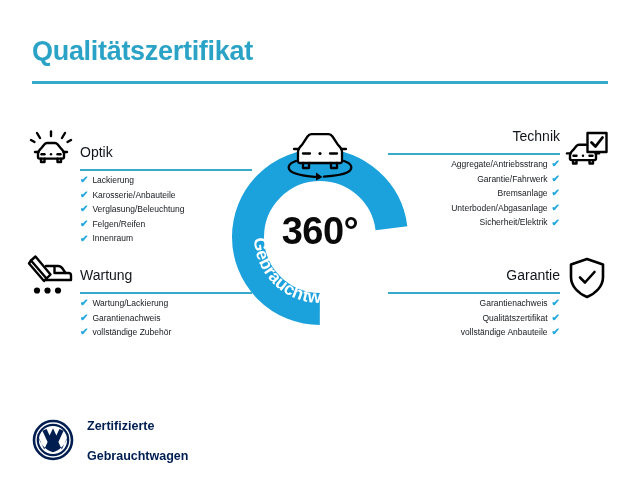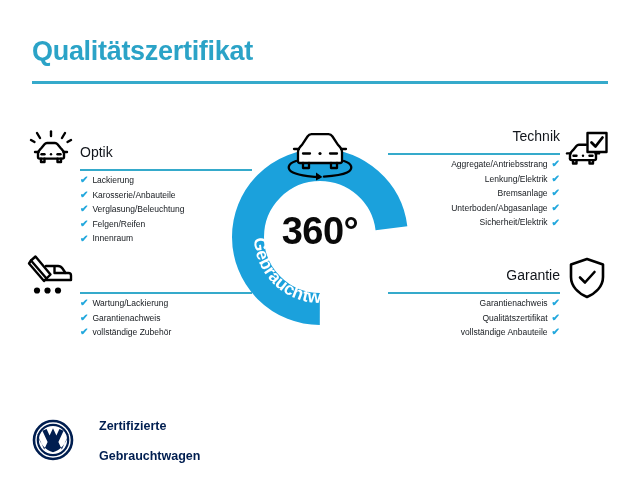--- a/index.html
+++ b/index.html
@@ -140,21 +140,21 @@
     height: 56px;
   }
 
   
   .footer {
     position: absolute;
     left: 32px;
     top: 404px;
     display: flex;
     align-items: center;
-    gap: 25px;
+    gap: 13px;
   }
   .vw-text {
     font-size: 12.5px;
     font-weight: bold;
     color: #001E50;
     line-height: 15px;
     white-space: pre-line;
   }
 </style>
 </head>
@@ -242,20 +242,21 @@
         </li>
         <li>
           <span class="chk">✔</span>
           <span>Innenraum</span>
         </li>
       </ul>
   </div>
 
   <div class="section sec-left" id="sec-wartung">
     <div class="sec-head">
+      <div class="sec-title">Wartung</div>
       <div class="sec-rule"></div>
     </div>
     <ul class="sec-list" id="list-wartung">
         <li>
           <span class="chk">✔</span>
           <span>Wartung/Lackierung</span>
         </li>
         <li>
           <span class="chk">✔</span>
           <span>Garantienachweis</span>
@@ -271,21 +272,21 @@
     <div class="sec-head">
       <div class="sec-title">Technik</div>
       <div class="sec-rule"></div>
     </div>
     <ul class="sec-list" id="list-technik">
         <li>
           <span>Aggregate/Antriebsstrang</span>
           <span class="chk">✔</span>
         </li>
         <li>
-          <span>Lenkung/Elektrik</span>
+          <span>Garantie/Fahrwerk</span>
           <span class="chk">✔</span>
         </li>
         <li>
           <span>Bremsanlage</span>
           <span class="chk">✔</span>
         </li>
         <li>
           <span>Unterboden/Abgasanlage</span>
           <span class="chk">✔</span>
         </li>

